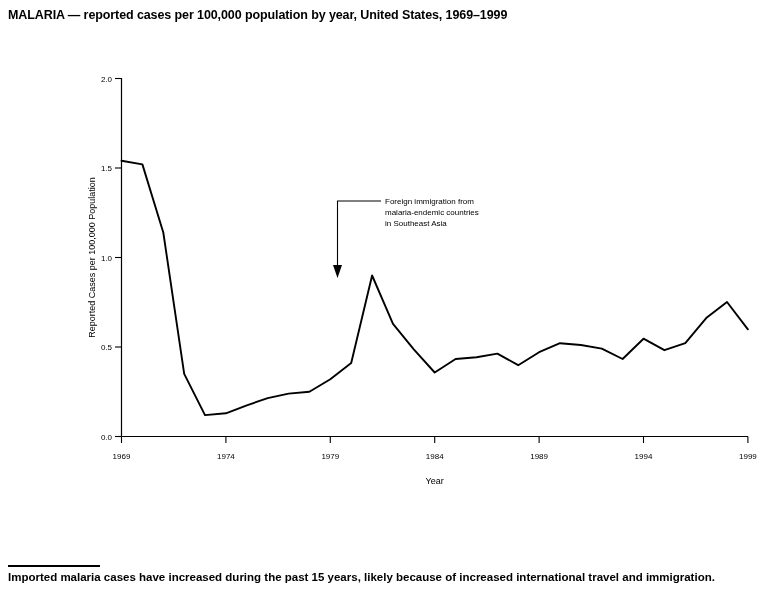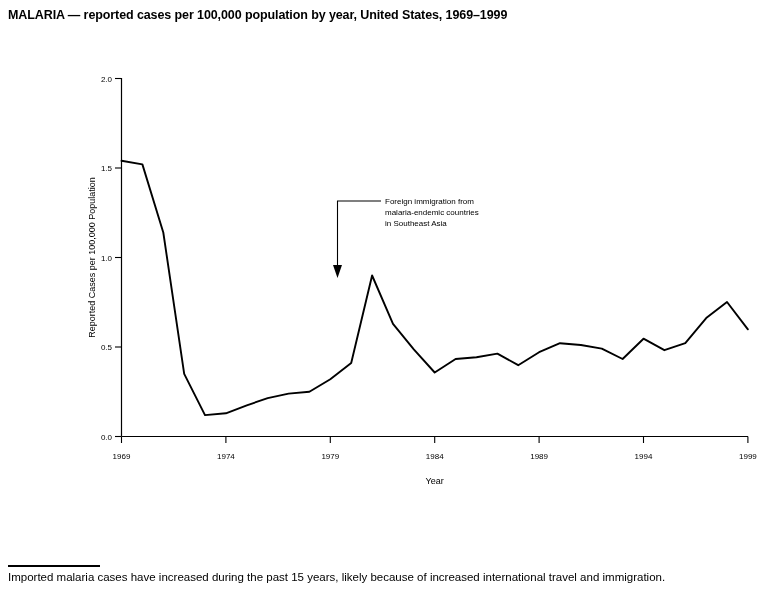--- a/index.html
+++ b/index.html
@@ -78,20 +78,21 @@
     height: 0;
     border-top: 2px solid #000000;
   }
   #footnote {
     position: absolute;
     left: 8px;
     top: 570px;
     width: 745px;
     font-size: 11.5px;
     line-height: 15px;
+    font-weight: bold;
   }
 </style>
 </head>
 <body>
 
 <div id="title">MALARIA — reported cases per 100,000 population by year, United States, 1969–1999</div>
 
 <div id="chart-area">
   <svg id="figure-svg" width="763" height="470" viewBox="0 0 763 470">
 

